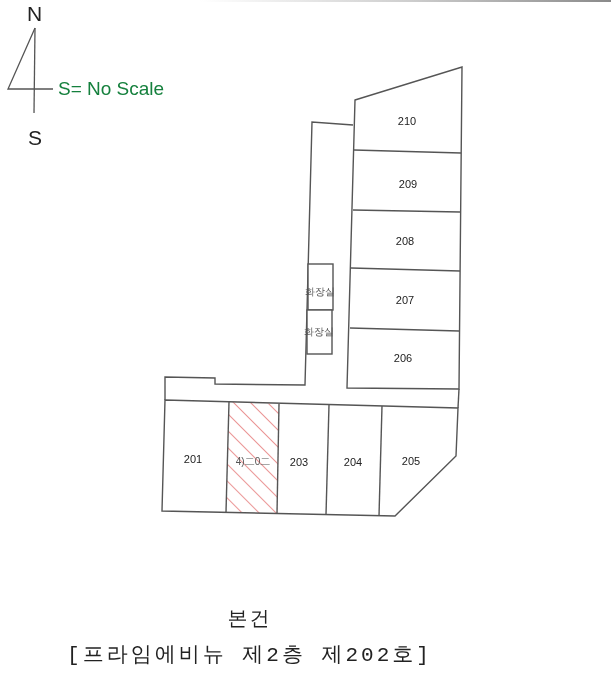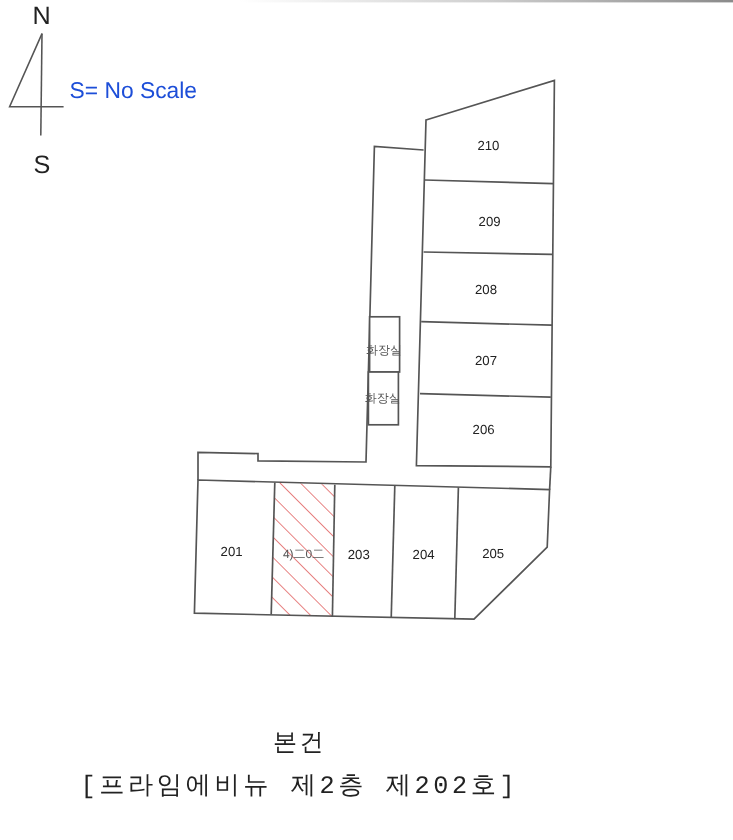--- a/index.html
+++ b/index.html
@@ -1,20 +1,20 @@
 <!DOCTYPE html>
 <html><head>
   <meta charset="utf-8">
   <style>
     html, body { margin: 0; padding: 0; background: #ffffff; }
     body { width: 611px; height: 700px; position: relative; overflow: hidden; font-family: "Liberation Sans", "DejaVu Sans", sans-serif; }
     .top-rule { position: absolute; left: 200px; top: 0; width: 411px; height: 2px; background: linear-gradient(to right, #ffffff, #cfcfcf 50%, #8a8a8a); }
     svg.plan { position: absolute; left: 0; top: 0; }
     .compass-letter { position: absolute; font-size: 21px; color: #222; }
-    .scale-label { position: absolute; left: 58px; top: 66px; font-size: 19px; color: #1d4ed8; }
+    .scale-label { position: absolute; left: 58px; top: 78px; font-size: 19px; color: #15803d; }
     .caption { position: absolute; left: 0; width: 499px; text-align: center; color: #222; font-family: "DejaVu Sans", sans-serif; }
     .caption.title { top: 605px; font-size: 20px; letter-spacing: 2px; }
     .caption.sub { top: 640px; font-size: 21px; letter-spacing: 3px; font-family: Liberation Mono, monospace; }
   </style>
 </head>
 <body>
 
 <div class="top-rule"></div>
 
 <span class="compass-letter" style="left:27px; top:2px;">N</span>

